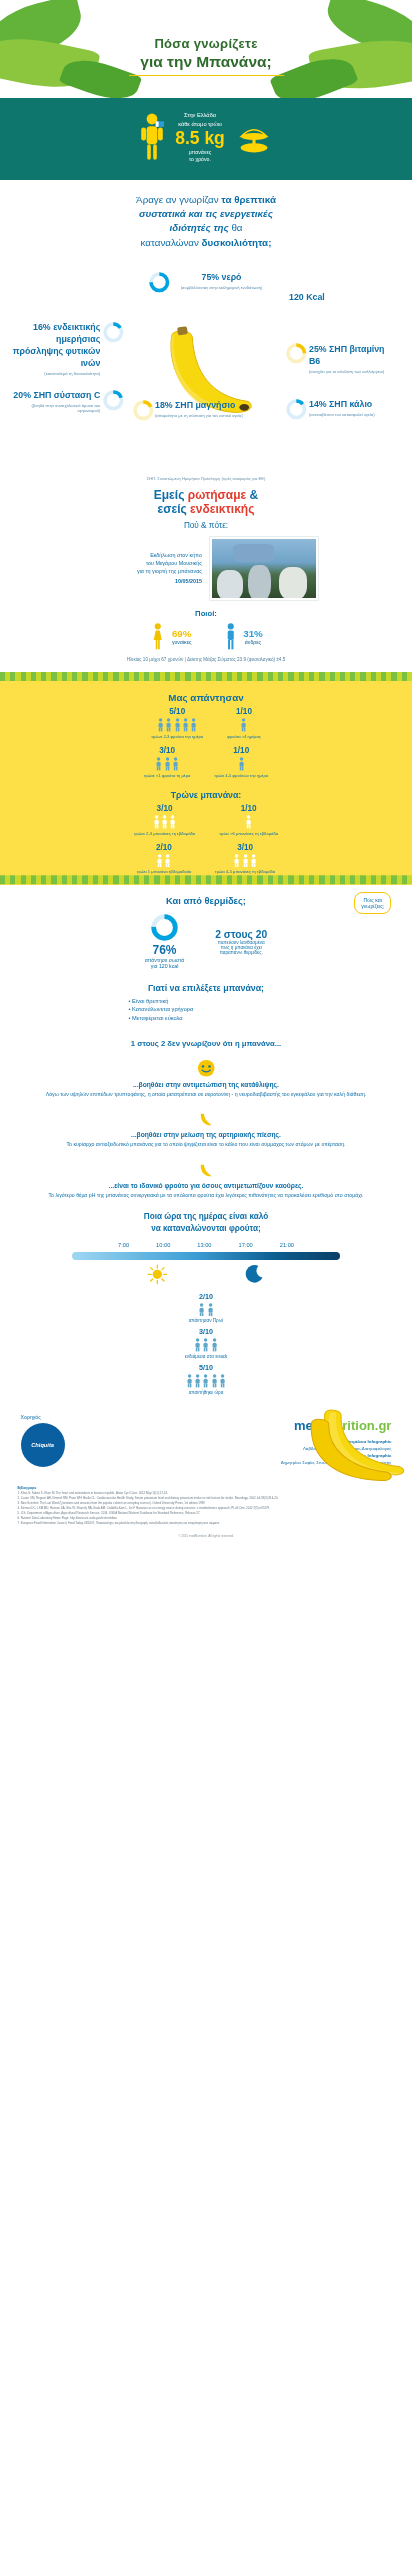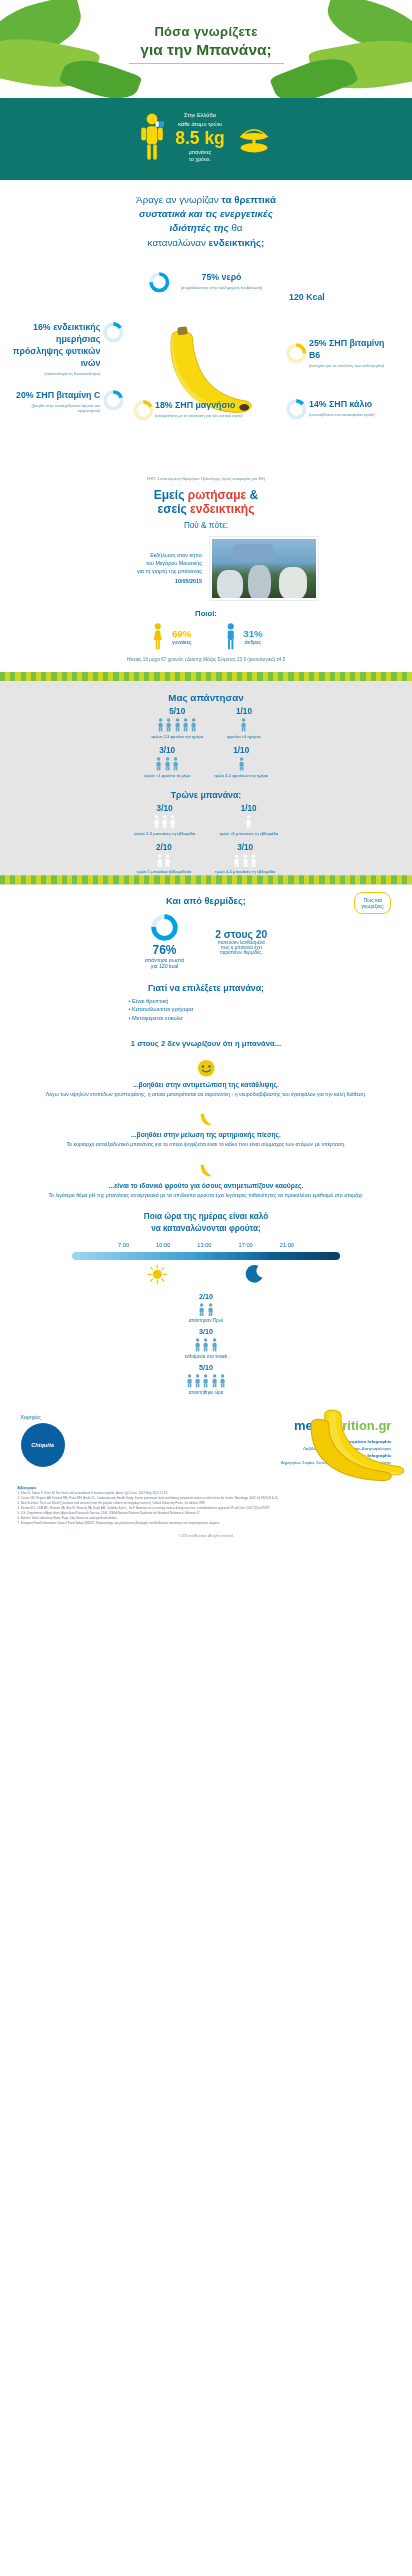--- a/index.html
+++ b/index.html
@@ -25,21 +25,21 @@
   }
   .leaf.l1 { width: 98px; height: 49px; left: -15.5px; top: 5.2px; transform: rotate(-14deg); background:#63b33b; }
   .leaf.l2 { width: 118px; height: 46px; left: -20.6px; top: 40px; transform: rotate(12deg); background:#8cc63f; }
   .leaf.l3 { width: 103px; height: 44px; right: -15.5px; top: 4.1px; transform: rotate(16deg) scaleX(-1); background:#63b33b; }
   .leaf.l4 { width: 124px; height: 47px; right: -23px; top: 41px; transform: rotate(-10deg) scaleX(-1); background:#8cc63f; }
   .leaf.l5 { width: 82px; height: 36px; right: 57px; top: 62px; transform: rotate(-22deg) scaleX(-1); background:#4fa32f; }
   .leaf.l6 { width: 77px; height: 33px; left: 62px; top: 63px; transform: rotate(20deg); background:#4fa32f; }
 
   .title-wrap { position: relative; text-align: center; padding-top: 14.4px; z-index: 5; }
   .title-line1 {
-    font-size: 13px; color: #2f6b2c; font-weight: bold; letter-spacing: 0.3px;
+    font-size: 13px; color: #2f6b2c; font-weight: bold; letter-spacing: 0.3px; margin-top: 12px;
   }
   .title-line2 {
     font-size: 15.5px; color: #2f6b2c; font-weight: bold; margin-top: 2.1px;
   }
   .title-underline {
     width: 155px; height: 1.5px; background: #f5c600; margin: 4.1px auto 0;
   }
 
   
   .blue1 {
@@ -109,21 +109,21 @@
   .gender-row { display: flex; justify-content: center; align-items: center; gap: 31px; margin-top: 5.2px; }
   .gender { display: flex; align-items: center; gap: 5.2px; }
   .gender .pc { font-size: 9.8px; font-weight: bold; }
   .gender .lb { font-size: 5.2px; }
   .g-yellow { color: #f2c200; }
   .g-blue { color: #2b9cd8; }
   .agenote { text-align: center; font-size: 4.6px; color: #4a7e9b; margin-top: 7.2px; padding-bottom: 6.2px; }
 
   
   .green {
-    background: #e5e5e5;
+    background: #fde047;
     position: relative;
     padding: 13.4px 0 10.3px;
   }
   .grass-top, .grass-bot {
     position: absolute; left: 0; width: 100%; height: 9.3px;
     background: repeating-linear-gradient(90deg,#7ac143 0 5.2px, #c8d92c 5.2px 10.3px);
   }
   .grass-top { top: 0; }
   .grass-bot { bottom: 0; transform: scaleY(-1); }
   .green h3 { text-align: center; font-size: 9.8px; color: #0d6ea8; margin-bottom: 2.1px; }
@@ -242,21 +242,21 @@
         <path d="M10 34 Q35 8 60 34 Z" fill="none" stroke="#ffd400" stroke-width="3"></path>
         <ellipse cx="35" cy="34" rx="25" ry="7" fill="#ffd400"></ellipse>
       </svg>
     </div>
   </div>
 
   <div class="qblock">
     <span>Άραγε αν γνωρίζαν</span><b> τα θρεπτικά</b><br>
     <b><i>συστατικά και τις ενεργετικές</i></b><br>
     <b><i>ιδιότητές της</i></b><span> θα</span><br>
-    <span>καταναλώναν </span><b>ενδεικτικής;</b>
+    <span>καταναλώναν </span><b>δυσκοιλιότητα;</b>
   </div>
 
   <div class="nutri">
 
     <div class="nblock right" style="left:170px; top:11.3px; width:103px;text-align:center;">
       <span class="pct"><span>75%</span> <span>νερό</span></span>
       <span class="note">(συμβάλλοντας στην
 καθημερινή ενυδάτωση)</span>
     </div>
     <svg style="position:absolute;left:149px;top:11.3px;width:20.6px;height:20.6px" viewBox="0 0 40 40">
@@ -270,40 +270,40 @@
 
     <div class="nblock left" style="left:10.3px; top:61px; width:90px;">
       <span class="pct"><span>16%</span> <span>ενδεικτικής ημερήσιας πρόσληψης φυτικών ινών</span></span>
       <span class="note">(καταπολεμά τη δυσκοιλιότητα)</span>
     </div>
     <svg style="position:absolute;left:103px;top:61px;width:20.6px;height:20.6px" viewBox="0 0 40 40">
       <circle cx="20" cy="20" r="16" fill="none" stroke="#d9eef8" stroke-width="7"></circle>
       <circle cx="20" cy="20" r="16" fill="none" stroke="#00a3e0" stroke-width="7" stroke-dasharray="16 84" pathLength="100" transform="rotate(-90 20 20)"></circle>
     </svg>
 
-    <div class="nblock right" style="left:309px; top:77px; width:82px;">
+    <div class="nblock right" style="left:309px; top:83px; width:82px;">
       <span class="pct"><span>25%</span> <span>ΣΗΠ βιταμίνη Β6</span></span>
       <span class="note">(ενισχύει για
 το σύνθεση
 των καλλιέργεια)</span>
     </div>
     <svg style="position:absolute;left:286px;top:82px;width:20.6px;height:20.6px" viewBox="0 0 40 40">
       <circle cx="20" cy="20" r="16" fill="none" stroke="#fdf0c0" stroke-width="7"></circle>
       <circle cx="20" cy="20" r="16" fill="none" stroke="#f5c600" stroke-width="7" stroke-dasharray="25 75" pathLength="100" transform="rotate(-90 20 20)"></circle>
     </svg>
 
     <svg class="banana-center" viewBox="0 0 220 210">
       <path d="M40 25 C30 95 70 175 165 182 C200 184 210 170 196 160 C120 150 86 100 82 28 C80 14 44 12 40 25 Z" fill="#f7d70e" stroke="#e0b400" stroke-width="2"></path>
       <path d="M44 24 C38 92 74 166 162 172 C150 178 120 176 104 168 C60 146 34 92 40 26 Z" fill="#fbe55a" opacity=".7"></path>
       <rect x="52" y="8" width="20" height="16" rx="4" fill="#9a7b2c" transform="rotate(-8 62 16)"></rect>
       <ellipse cx="188" cy="172" rx="10" ry="7" fill="#4a3a16"></ellipse>
     </svg>
 
     <div class="nblock left" style="left:10.3px; top:129px; width:90px;">
-      <span class="pct"><span>20%</span> <span>ΣΗΠ βιταμίνη C</span></span>
+      <span class="pct"><span>20%</span> <span>ΣΗΠ σύσταση C</span></span>
       <span class="note">(βοηθά στην
 ανασχόλωτικό
 άμυνα του
 οργανισμού)</span>
     </div>
     <svg style="position:absolute;left:103px;top:129px;width:20.6px;height:20.6px" viewBox="0 0 40 40">
       <circle cx="20" cy="20" r="16" fill="none" stroke="#d9eef8" stroke-width="7"></circle>
       <circle cx="20" cy="20" r="16" fill="none" stroke="#00a3e0" stroke-width="7" stroke-dasharray="20 80" pathLength="100" transform="rotate(-90 20 20)"></circle>
     </svg>
 

